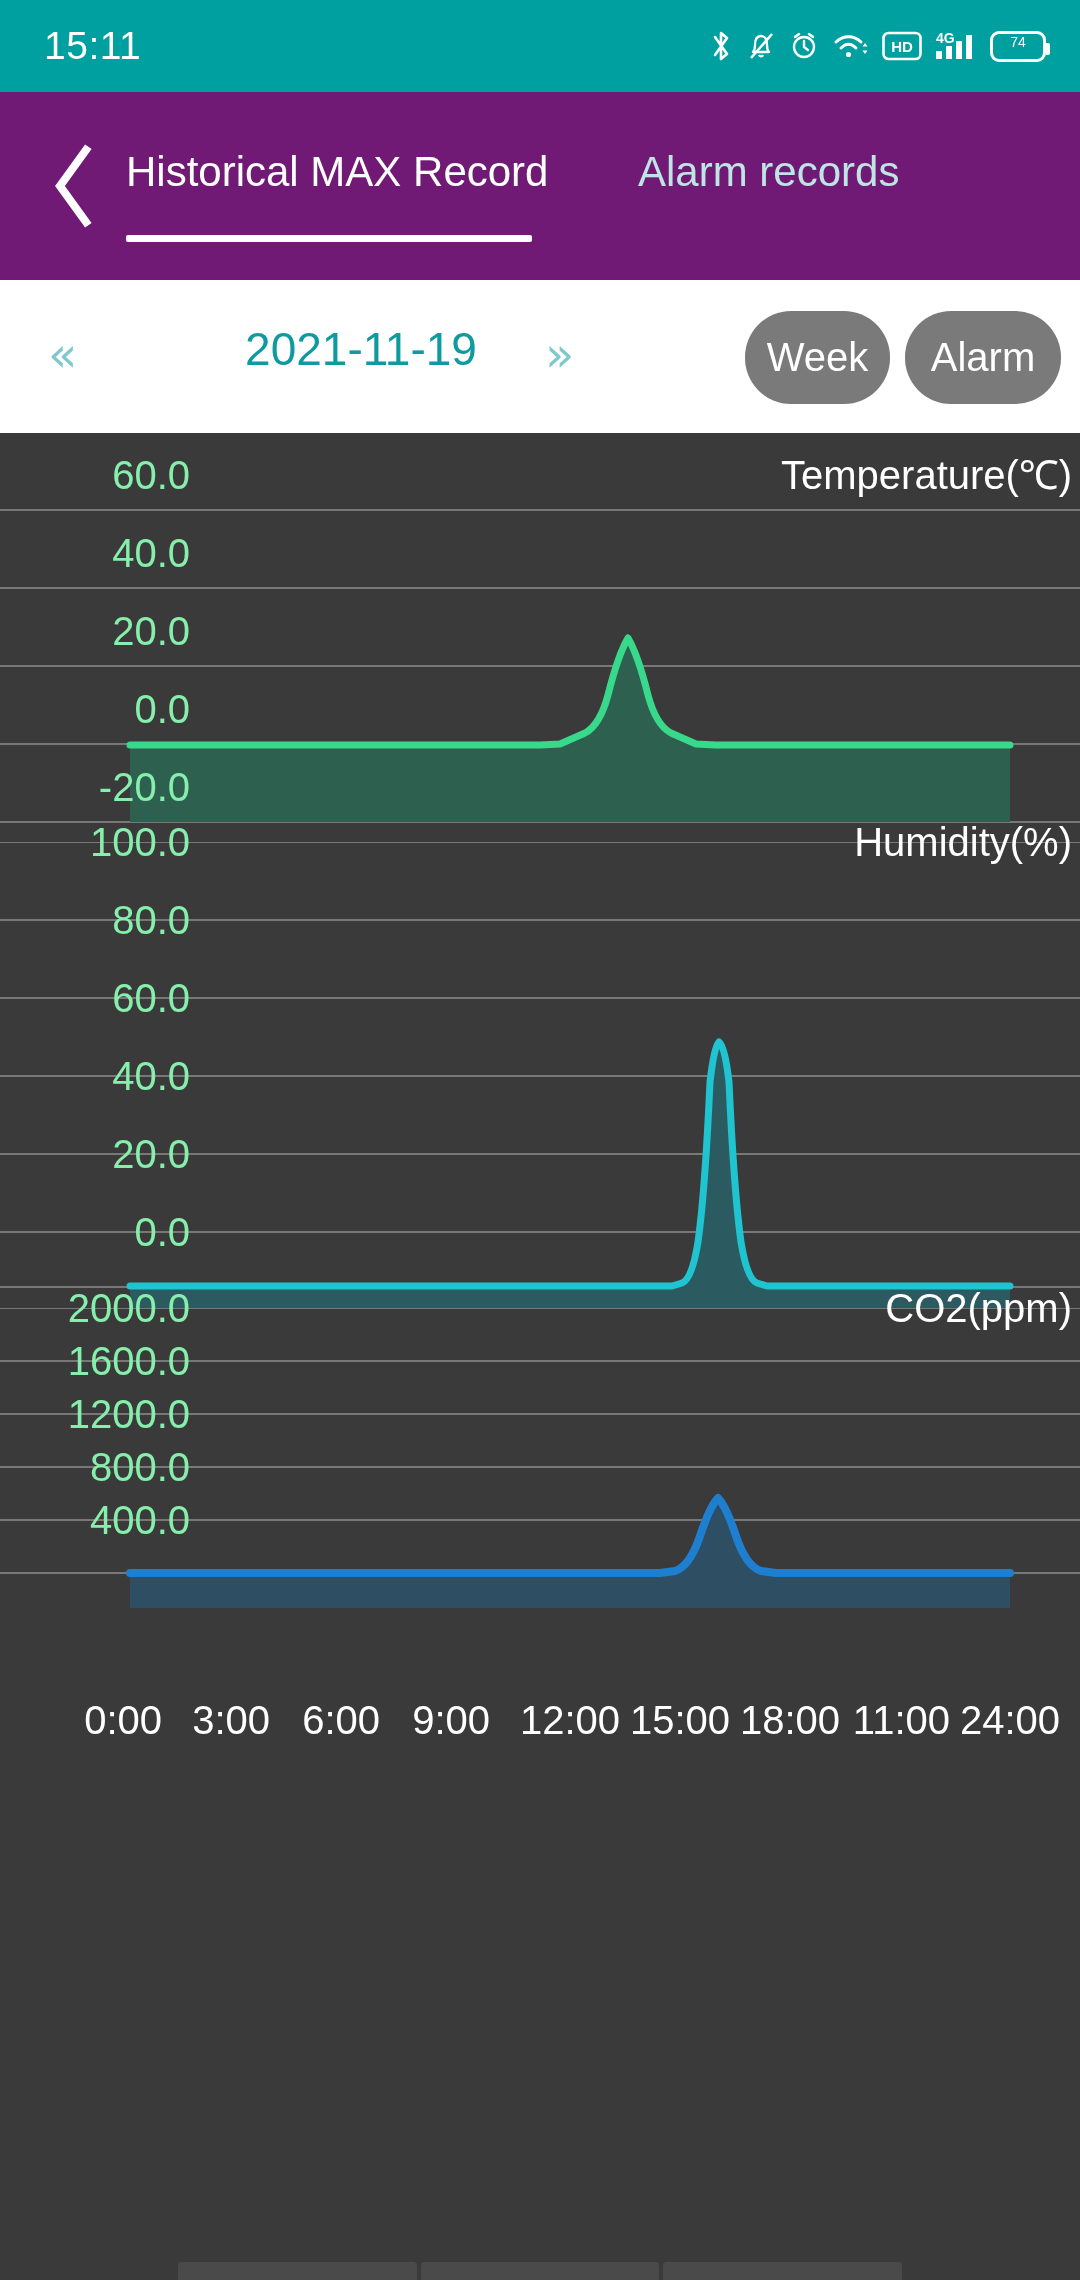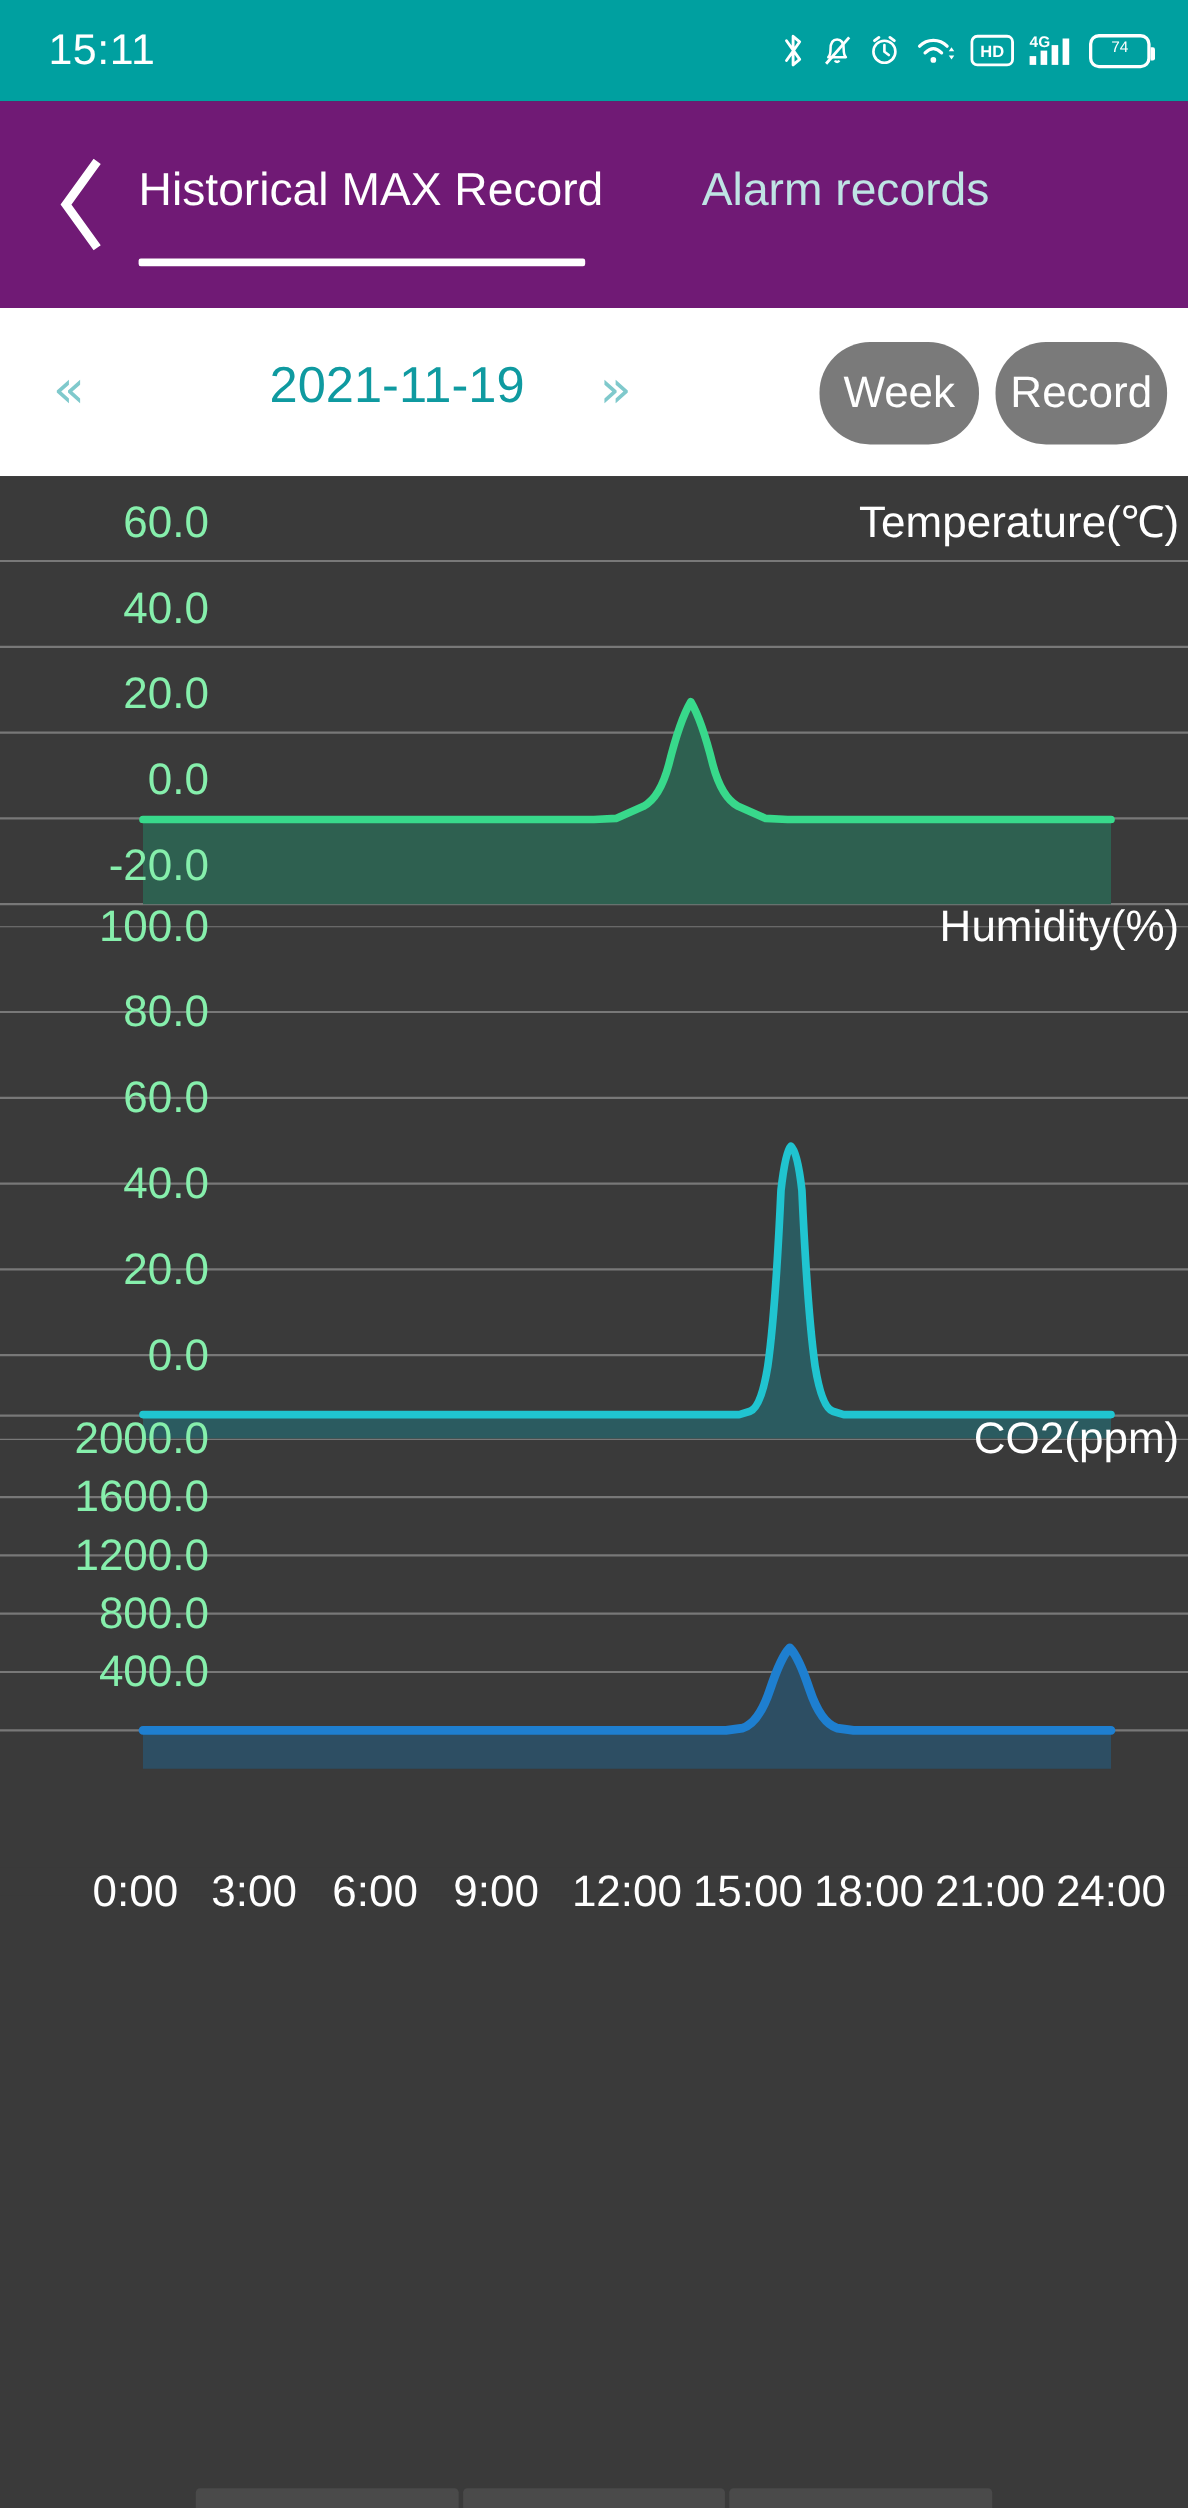--- a/index.html
+++ b/index.html
@@ -174,21 +174,21 @@
   </div>
 
   <div class="datebar">
     <div class="nav-chev chev-prev">«</div>
     <div class="date-label">2021-11-19</div>
     <div class="nav-chev chev-next">»</div>
     <div class="pill pill-week">
       <span>Week</span>
     </div>
     <div class="pill pill-month">
-      <span>Record</span>
+      <span>Alarm</span>
     </div>
   </div>
 
   <div class="charts">
 
     <div class="panel panel-temp">
       <svg class="plotsvg" viewBox="0 0 1080 409" preserveAspectRatio="none">
         <g>
           <line x1="0" y1="77" x2="1080" y2="77" stroke="#787878" stroke-width="2"></line>
           <line x1="0" y1="155" x2="1080" y2="155" stroke="#787878" stroke-width="2"></line>
@@ -261,21 +261,21 @@
   </div>
 
   <div class="xaxis">
     <div class="xtick" style="left:42px;  width:120px;">0:00</div>
     <div class="xtick" style="left:150px; width:120px;">3:00</div>
     <div class="xtick" style="left:260px; width:120px;">6:00</div>
     <div class="xtick" style="left:370px; width:120px;">9:00</div>
     <div class="xtick" style="left:470px; width:150px;">12:00</div>
     <div class="xtick" style="left:580px; width:150px;">15:00</div>
     <div class="xtick" style="left:690px; width:150px;">18:00</div>
-    <div class="xtick" style="left:800px; width:150px;">21:00</div>
+    <div class="xtick" style="left:800px; width:150px;">11:00</div>
     <div class="xtick" style="left:910px; width:150px;">24:00</div>
   </div>
 
   <div class="navhint">
     <div class="navseg"></div>
     <div class="navseg"></div>
     <div class="navseg"></div>
   </div>
 
 </div>

